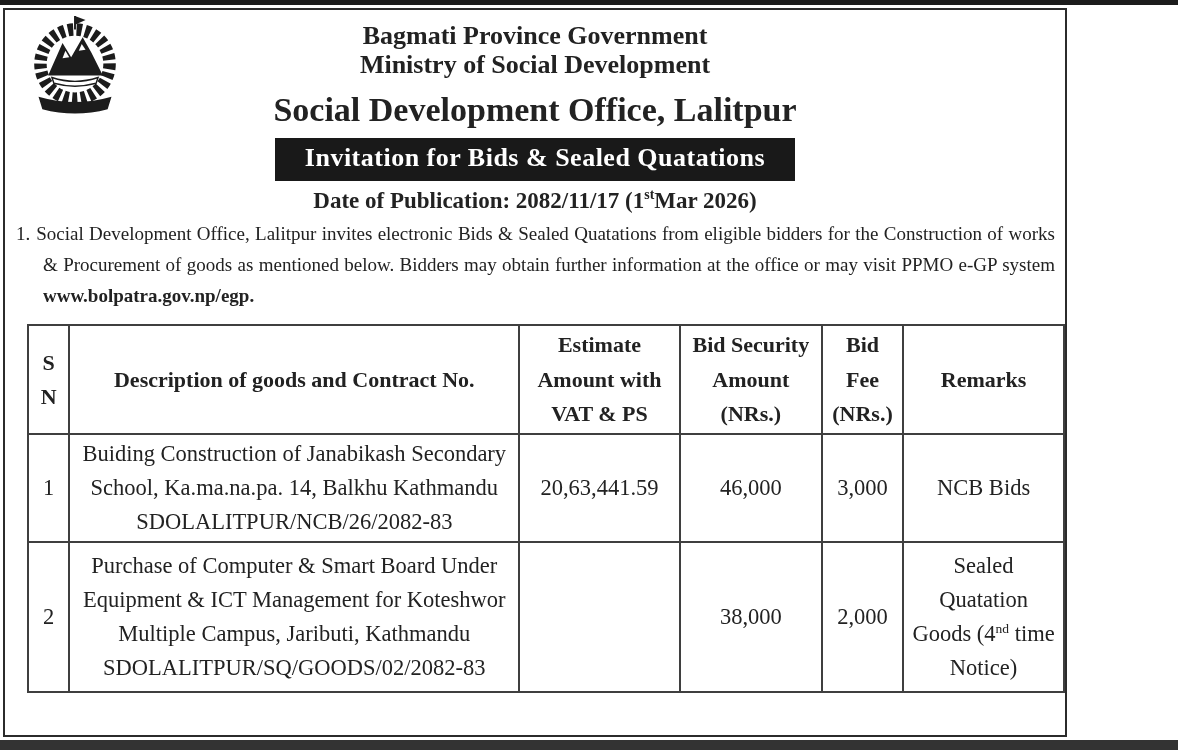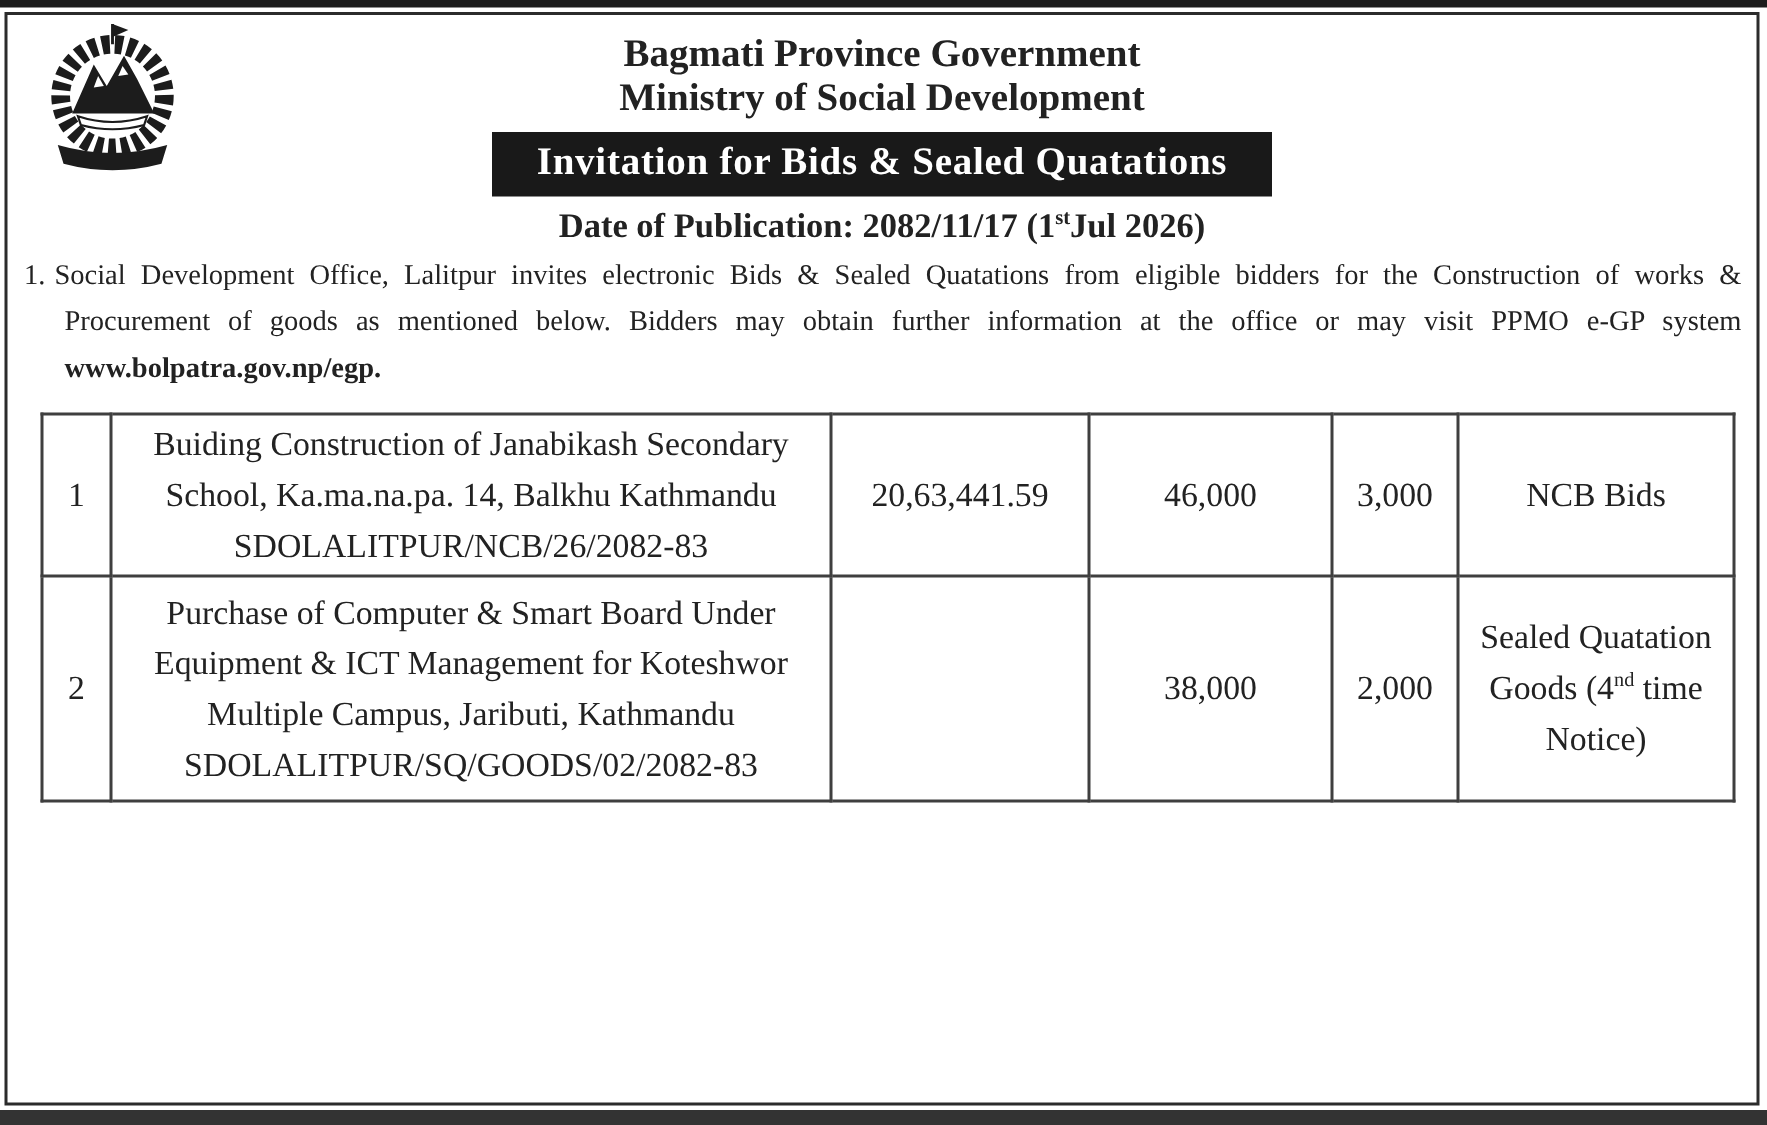--- a/index.html
+++ b/index.html
@@ -11,21 +11,21 @@
   }
   .top-strip {
     position: absolute; top: 0; left: 0; width: 1178px; height: 5px;
     background: #1c1c1c;
   }
   .bottom-strip {
     position: absolute; top: 740px; left: 0; width: 1178px; height: 10px;
     background: #333333;
   }
   .doc {
-    position: absolute; top: 8px; left: 3px; width: 1170px; height: 729px;
+    position: absolute; top: 8px; left: 3px; width: 1064px; height: 729px;
     border: 2px solid #2b2b2b; box-sizing: border-box;
   }
   .emblem {
     position: absolute; top: 4px; left: 22px; width: 96px; height: 104px;
   }
   .h1, .h2 {
     text-align: center; font-weight: bold; font-size: 26px; line-height: 1.1;
   }
   .h1 { margin-top: 12px; }
   .h2 { }
@@ -82,39 +82,48 @@
     <path d="M50 2 l11 4 -11 5 z" fill="#1c1c1c"></path>
     <path d="M22 64 L37 30 L46 45 L58 24 L67 40 L79 64 Z" fill="#1c1c1c"></path>
     <path d="M40 38 l4 7 -7 1 z" fill="#ffffff"></path>
     <path d="M57 31 l4 6 -7 1 z" fill="#ffffff"></path>
     <path d="M26 66 Q50 74 74 66 L72 72 Q50 78 28 72 Z" fill="#ffffff" stroke="#1c1c1c" stroke-width="1.5"></path>
     <path d="M12 86 Q50 97 88 86 L84 99 Q50 108 16 99 Z" fill="#1c1c1c"></path>
   </svg>
 
   <div class="h1">Bagmati Province Government</div>
   <div class="h2">Ministry of Social Development</div>
+  <div class="h3">Social Development Office, Lalitpur</div>
 
   <div class="banner-wrap">
     <span class="banner">Invitation for Bids &amp; Sealed Quatations</span>
   </div>
 
-  <div class="date-line"><span>Date of Publication: 2082/11/17 (1</span><sup class="sp">st</sup><span>Jul 2026)</span></div>
+  <div class="date-line"><span>Date of Publication: 2082/11/17 (1</span><sup class="sp">st</sup><span>Mar 2026)</span></div>
 
   <div class="para"><span class="num">1.</span><span>Social Development Office, Lalitpur invites electronic Bids &amp; Sealed Quatations from eligible bidders for the Construction of works &amp; Procurement of goods as mentioned below. Bidders may obtain further information at the office or may visit PPMO e-GP system </span><span class="link">www.bolpatra.gov.np/egp.</span></div>
 
   <table class="bids">
     <colgroup>
       <col class="col-sn">
         <col class="col-desc">
         <col class="col-est">
       <col class="col-sec">
         <col class="col-fee">
         <col class="col-rem">
     </colgroup>
     <tbody>
+      <tr class="hdr">
+        <th>S N</th>
+        <th>Description of goods and Contract No.</th>
+        <th>Estimate Amount with VAT &amp; PS</th>
+        <th>Bid Security Amount (NRs.)</th>
+        <th>Bid Fee (NRs.)</th>
+        <th>Remarks</th>
+      </tr>
       <tr class="row-1">
         <td>1</td>
         <td>
           <div>Buiding Construction of Janabikash Secondary School, Ka.ma.na.pa. 14, Balkhu Kathmandu</div>
           <div>SDOLALITPUR/NCB/26/2082-83</div>
         </td>
         <td>20,63,441.59</td>
         <td>46,000</td>
         <td>3,000</td>
         <td><span>NCB Bids</span><sup class="sp"></sup><span></span></td>

